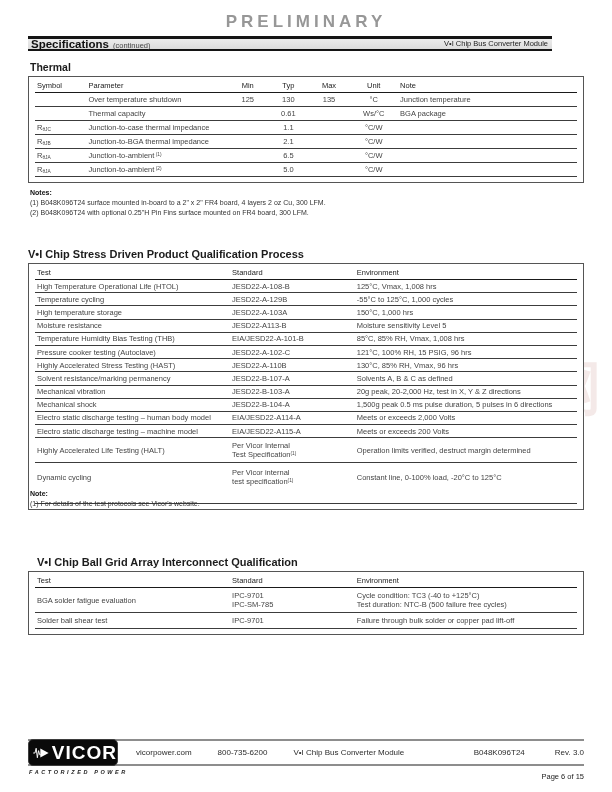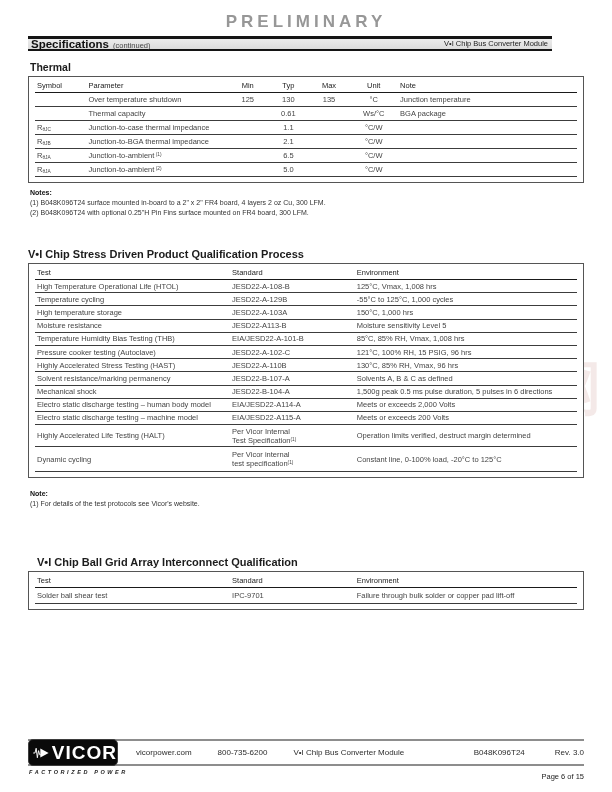--- a/index.html
+++ b/index.html
@@ -50,21 +50,21 @@
   }
   td { border-bottom:1.1px solid #3c3c3c; padding:2px 2px; vertical-align:middle; }
   sub { font-size:4.8px; vertical-align:-1px; }
   sup { font-size:4.8px; vertical-align:2px; }
 
   .t-thermal th:nth-child(n+3):nth-child(-n+6),
   .t-thermal td:nth-child(n+3):nth-child(-n+6) { text-align:center; }
 
   .t-stress td, .t-bga td { padding-top:1.6px; padding-bottom:1.6px; }
   .t-stress tr:nth-child(13) td { padding-top:3px; padding-bottom:3px; }
-  .t-stress tr:nth-child(14) td { padding-top:5px; padding-bottom:5px; }
+  .t-stress tr:nth-child(14) td { padding-top:5px; padding-bottom:17px; }
   .t-bga td { padding-top:3px; padding-bottom:3px; }
 
   
   .notes { left:30px; width:550px; font-size:7px; color:#333; line-height:1.45; }
   .n-thermal { top:188px; }
   .n-stress  { top:489px; }
   .notes-head { font-weight:bold; color:#111; }
 
   
   .watermark {
@@ -294,20 +294,29 @@
         <tr>
           <td>Solvent resistance/marking permanency</td>
           <td>
             <div>JESD22-B-107-A</div>
           </td>
           <td>
             <div>Solvents A, B &amp; C as defined</div>
           </td>
         </tr>
         <tr>
+          <td>Mechanical vibration</td>
+          <td>
+            <div>JESD22-B-103-A</div>
+          </td>
+          <td>
+            <div>20g peak, 20-2,000 Hz, test in X, Y &amp; Z directions</div>
+          </td>
+        </tr>
+        <tr>
           <td>Mechanical shock</td>
           <td>
             <div>JESD22-B-104-A</div>
           </td>
           <td>
             <div>1,500g peak 0.5 ms pulse duration, 5 pulses in 6 directions</div>
           </td>
         </tr>
         <tr>
           <td>Electro static discharge testing – human body model</td>
@@ -368,20 +377,31 @@
         <col class="c-env">
       </colgroup>
     <thead>
         <tr>
           <th>Test</th>
           <th>Standard</th>
           <th>Environment</th>
         </tr>
       </thead>
     <tbody>
+        <tr>
+          <td>BGA solder fatigue evaluation</td>
+          <td>
+            <div>IPC-9701</div>
+            <div>IPC-SM-785</div>
+          </td>
+          <td>
+            <div>Cycle condition: TC3 (-40 to +125°C)</div>
+            <div>Test duration: NTC-B (500 failure free cycles)</div>
+          </td>
+        </tr>
         <tr>
           <td>Solder ball shear test</td>
           <td>
             <div>IPC-9701</div>
           </td>
           <td>
             <div>Failure through bulk solder or copper pad lift-off</div>
           </td>
         </tr>
       </tbody>

